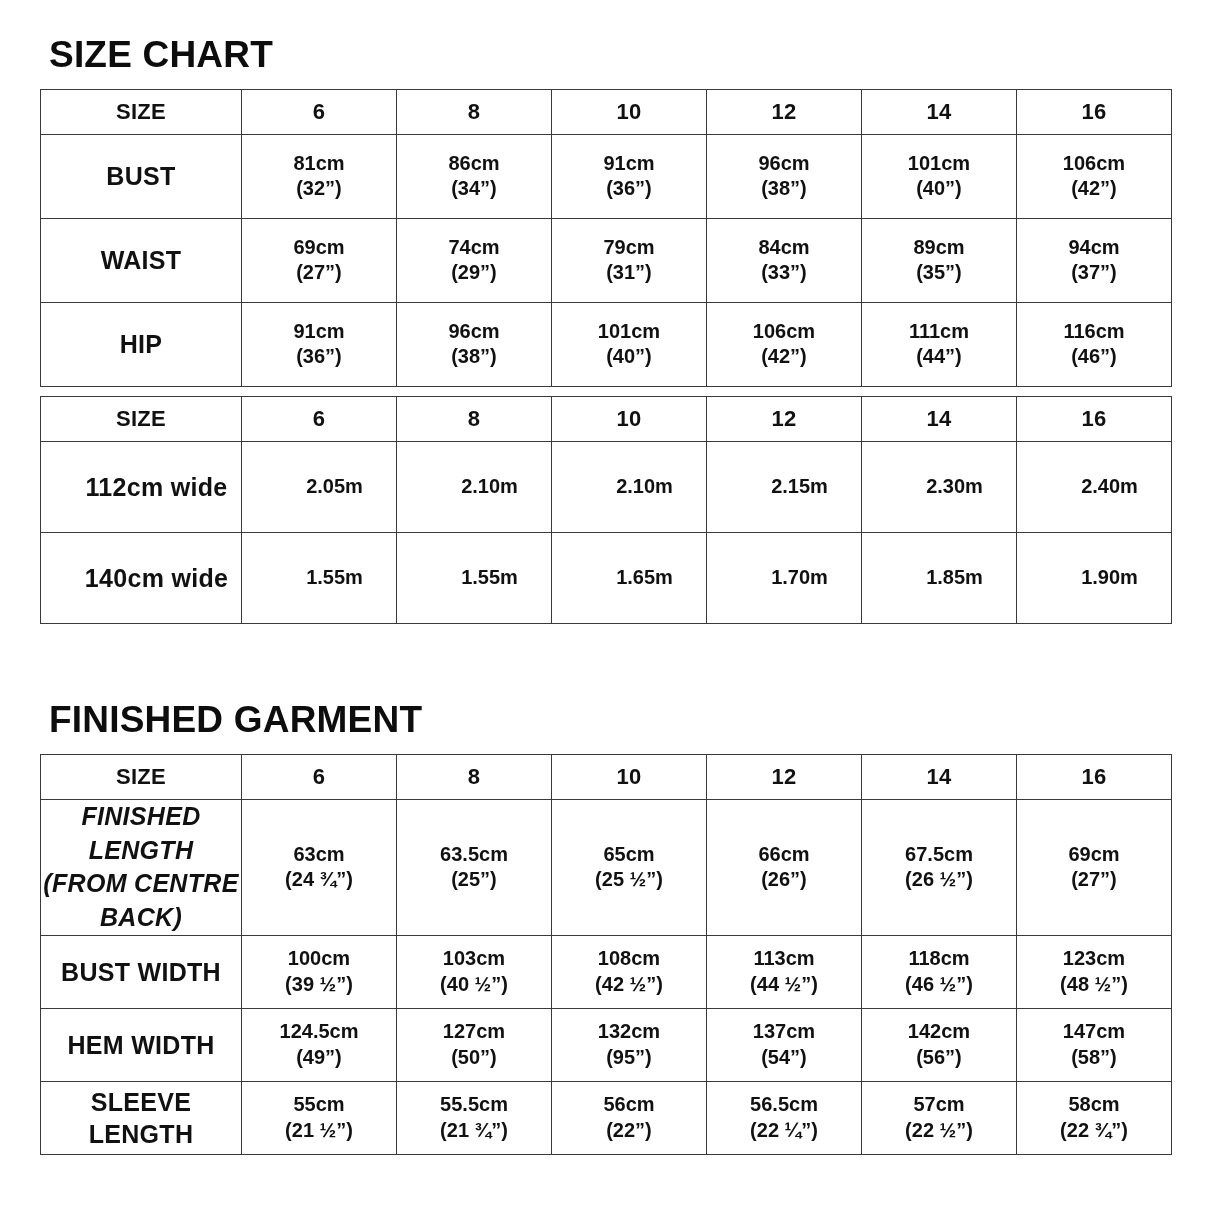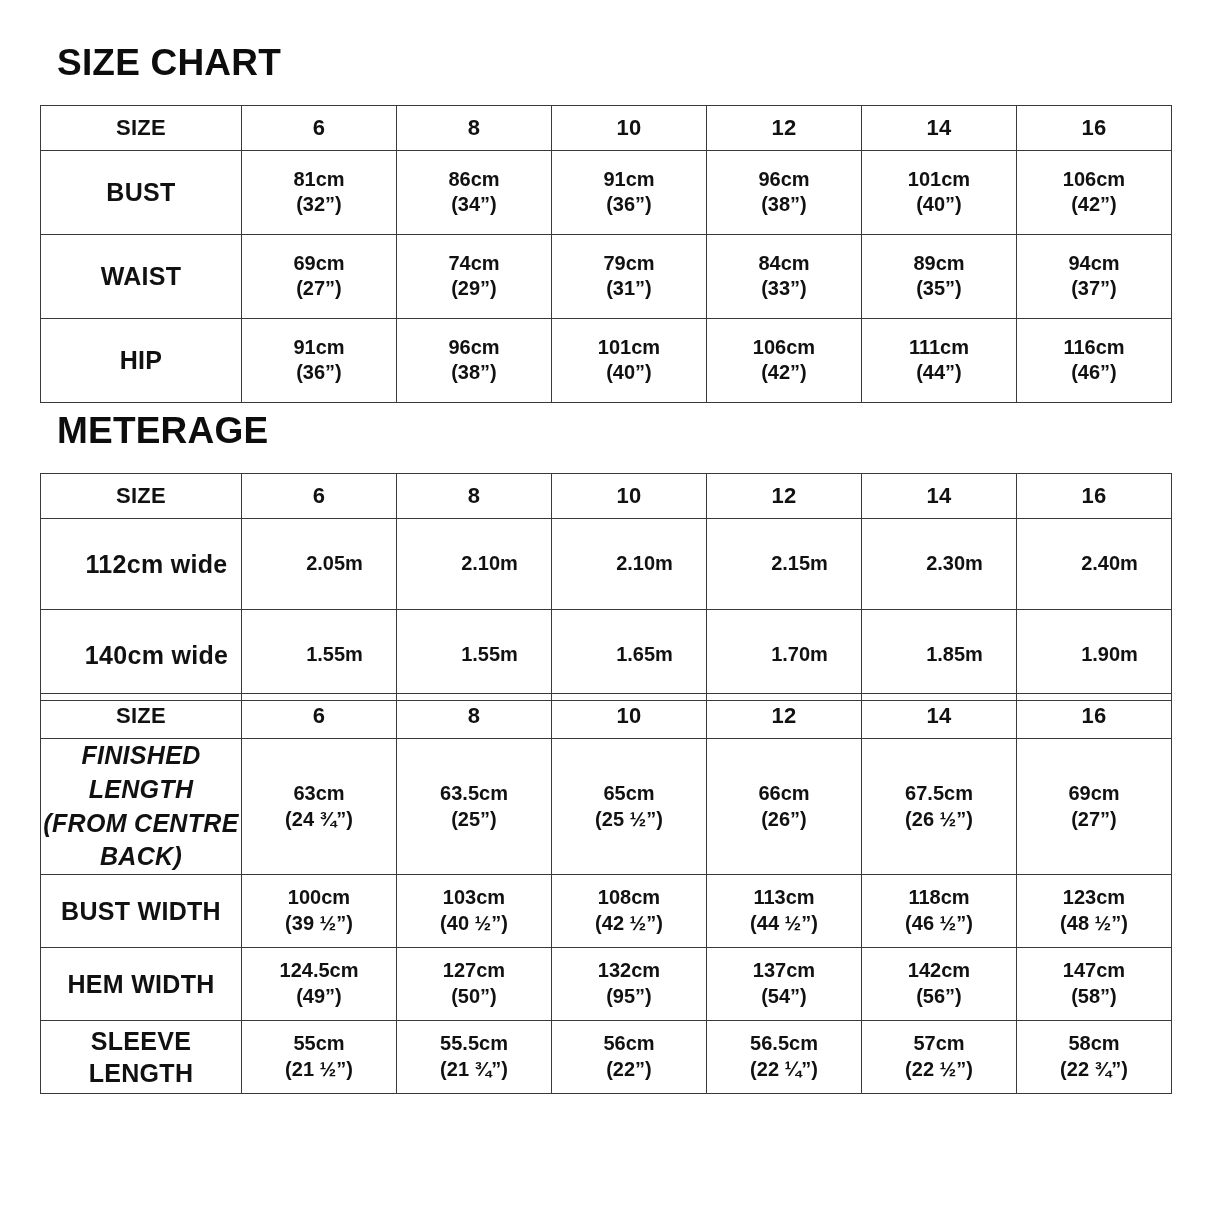--- a/index.html
+++ b/index.html
@@ -24,21 +24,21 @@
   .section {
     position: absolute;
     left: 40px;
     width: 1132px;
   }
   .section-heading {
     font-size: 37px;
     font-weight: bold;
     letter-spacing: 0.2px;
     color: #0d0d0d;
-    margin: 16px;
+    margin: 8px;
     padding: 0 0 6px 1px;
     line-height: 1.05;
     white-space: nowrap;
   }
   table.size-table {
     border-collapse: collapse;
     width: 1132px;
     table-layout: fixed;
   }
   table.size-table td,
@@ -197,21 +197,20 @@
           <td>
               <span class="cm">116cm</span>
               <span class="inch">(46”)</span>
             </td>
         </tr>
       </tbody>
     </table>
   </div>
 
   <div class="section" style="top:396px;">
-    <h1 class="section-heading">METERAGE</h1>
     <table class="size-table t-meterage">
       <colgroup>
         <col class="label-col">
           <col class="data-col">
           <col class="data-col">
           <col class="data-col">
         <col class="data-col">
           <col class="data-col">
           <col class="data-col">
       </colgroup>
@@ -267,20 +266,21 @@
             </td>
           <td>
               <span class="cm">1.90m</span>
             </td>
         </tr>
       </tbody>
     </table>
   </div>
 
   <div class="section" style="top:693px;">
+    <h1 class="section-heading">FINISHED GARMENT</h1>
     <table class="size-table t-finished">
       <colgroup>
         <col class="label-col">
           <col class="data-col">
           <col class="data-col">
           <col class="data-col">
         <col class="data-col">
           <col class="data-col">
           <col class="data-col">
       </colgroup>

